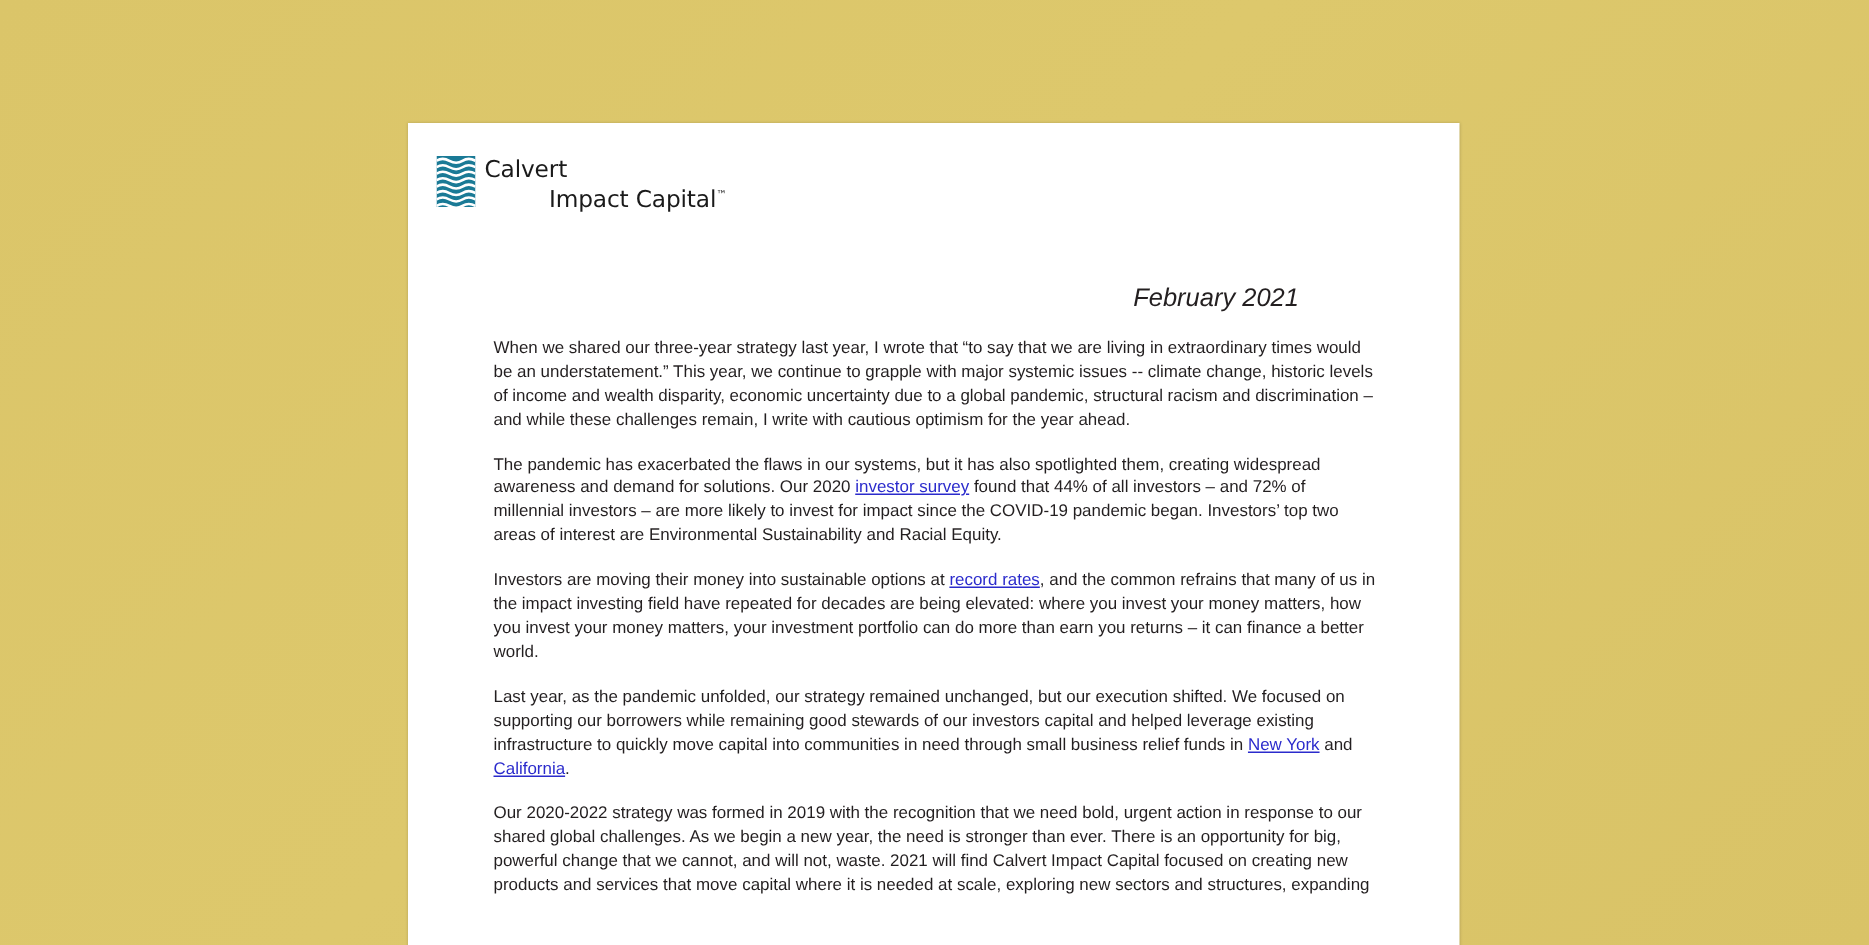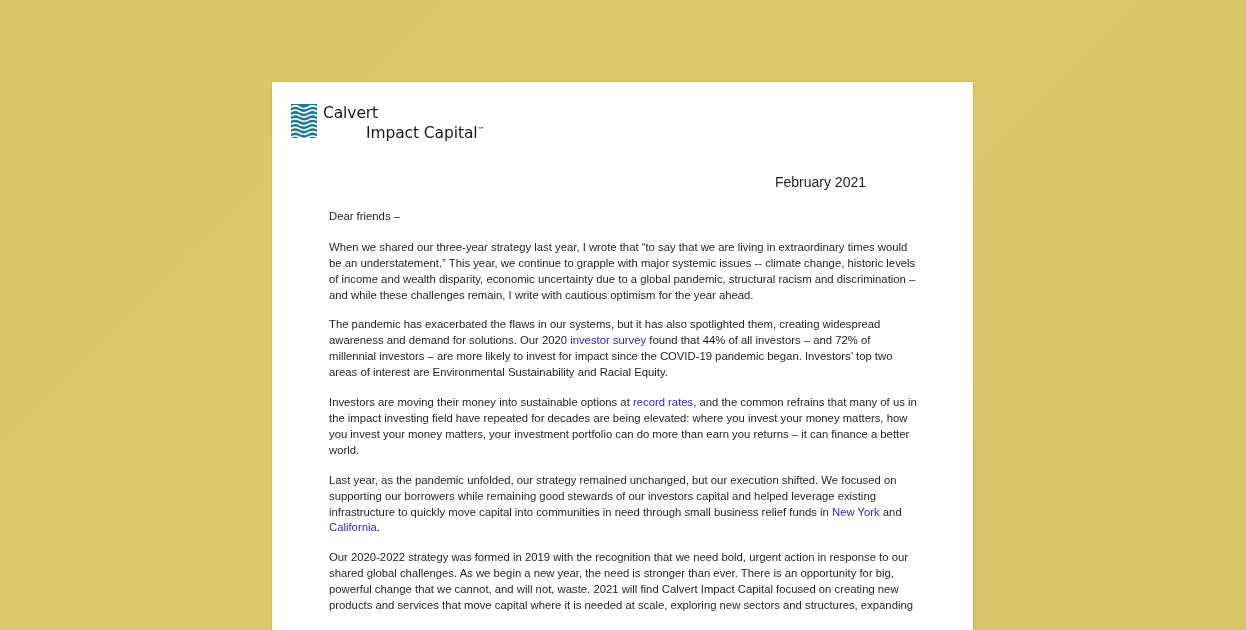--- a/index.html
+++ b/index.html
@@ -90,40 +90,42 @@
     top: 93px;
     width: 590px;
     color: #231f20;
     font-family: "Liberation Sans", sans-serif;
     font-size: 11.3px;
     line-height: 15.9px;
   }
 
   .date-line {
     text-align: right;
-    margin: 0 0 18px 0;
+    margin: 16px 0 18px 0;
     padding-right: 53px;
-    font-size: 14px;
+    font-size: 17px;
+    font-style: italic;
   }
 
   .salutation {
     margin: 0 0 15px 0;
   }
 
   .para {
     margin: 0 0 14px 0;
     text-align: left;
   }
 
   .para.last {
     margin-bottom: 0;
   }
 
   a.doclink {
     color: #2b2bcc;
+    text-decoration: underline;
     cursor: pointer;
     text-align: right;
   }
 </style>
 </head>
 <body>
 
 <div id="viewer">
 
   <div id="page">
@@ -148,21 +150,20 @@
         <span class="logo-wordmark">
           <span class="logo-line1">Calvert</span>
           <span class="logo-line2"><span>Impact Capital</span><span class="logo-tm">™</span></span>
         </span>
       </div>
 
       <div class="letter">
 
         <div class="date-line">February 2021</div>
 
-        <div class="salutation">Dear friends –</div>
 
         <p class="para">When we shared our three-year strategy last year, I wrote that “to say that we are living in extraordinary times would be an understatement.” This year, we continue to grapple with major systemic issues -- climate change, historic levels of income and wealth disparity, economic uncertainty due to a global pandemic, structural racism and discrimination – and while these challenges remain, I write with cautious optimism for the year ahead.</p>
 
         <p class="para"><span>The pandemic has exacerbated the flaws in our systems, but it has also spotlighted them, creating widespread awareness and demand for solutions. Our 2020 </span><a class="doclink">investor survey</a><span> found that 44% of all investors – and 72% of millennial investors – are more likely to invest for impact since the COVID-19 pandemic began. Investors’ top two areas of interest are Environmental Sustainability and Racial Equity.</span></p>
 
         <p class="para"><span>Investors are moving their money into sustainable options at </span><a class="doclink">record rates</a><span>, and the common refrains that many of us in the impact investing field have repeated for decades are being elevated: where you invest your money matters, how you invest your money matters, your investment portfolio can do more than earn you returns – it can finance a better world.</span></p>
 
         <p class="para"><span>Last year, as the pandemic unfolded, our strategy remained unchanged, but our execution shifted. We focused on supporting our borrowers while remaining good stewards of our investors capital and helped leverage existing infrastructure to quickly move capital into communities in need through small business relief funds in </span><a class="doclink">New York</a><span> and </span><a class="doclink">California</a><span>.</span></p>
 
 

